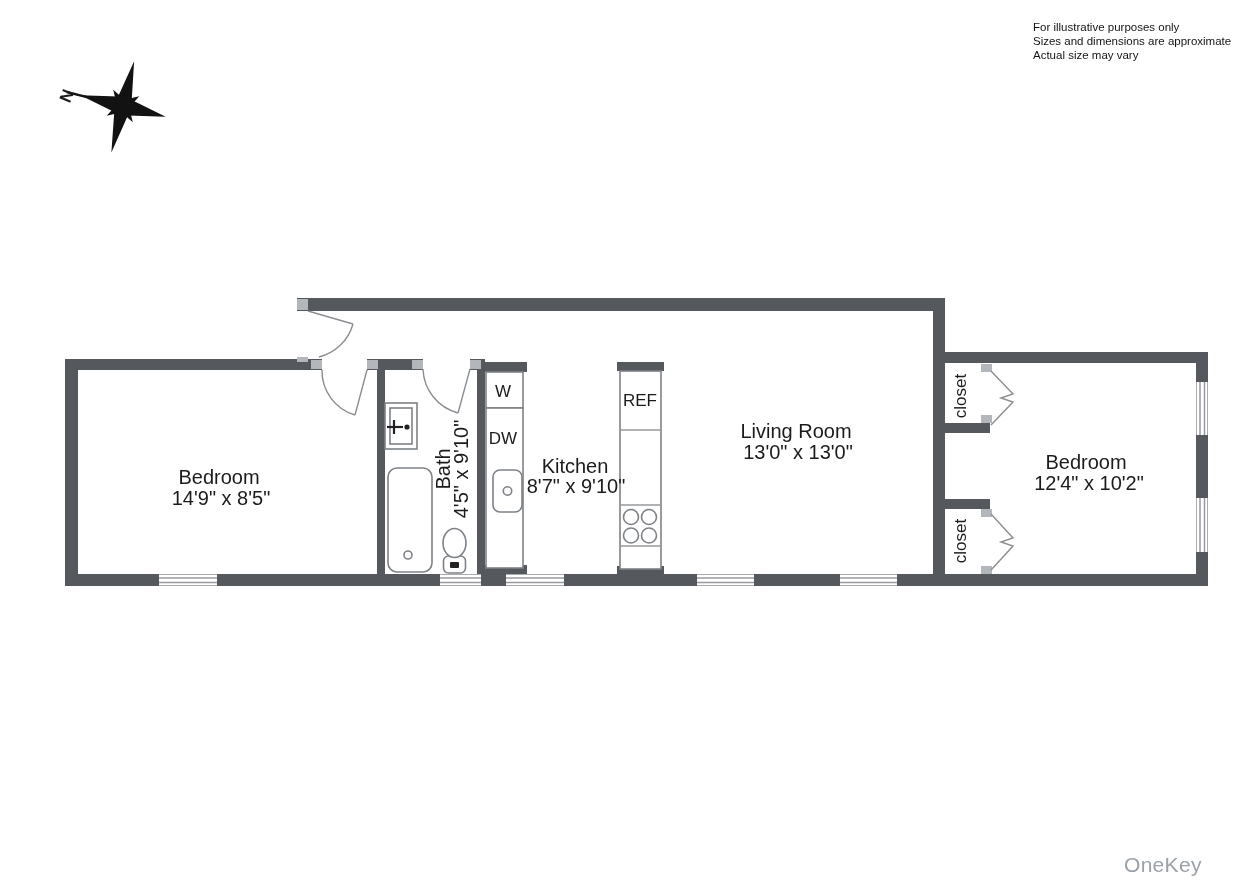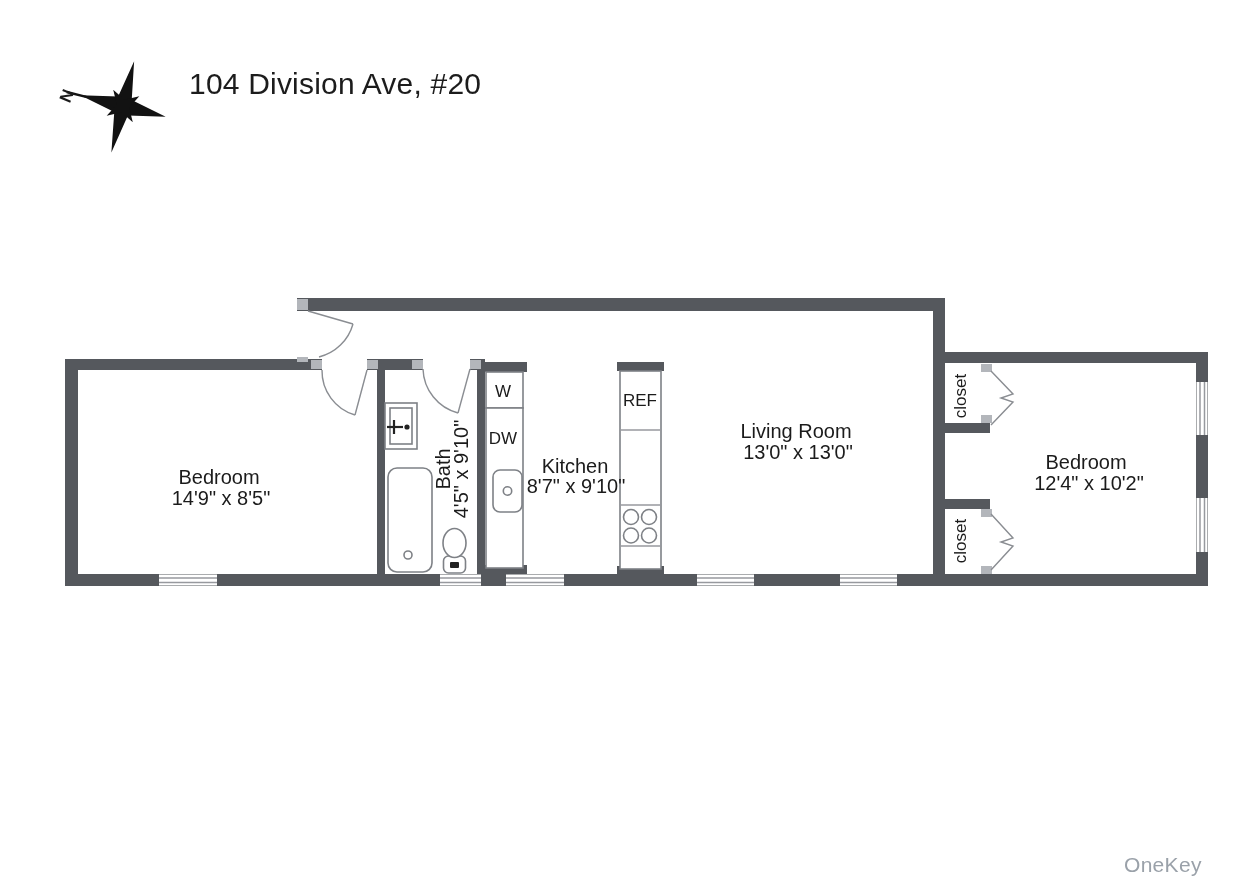--- a/index.html
+++ b/index.html
@@ -23,23 +23,27 @@
   .fx{fill:#ffffff;stroke:#7e8186;stroke-width:1.6;}
   .doorline{fill:none;stroke:#8a8d92;stroke-width:1.4;}
   .winline{stroke:#97999e;stroke-width:1.5;}
 </style>
 </head>
 <body>
 
 <div class="stage">
 
   <div class="title-block">
-    <div>104 Division Ave, #20</div>
   </div>
 
+  <div class="disclaimer">
+    <div>For illustrative purposes only</div>
+    <div>Sizes and dimensions are approximate</div>
+    <div>Actual size may vary</div>
+  </div>
 
   <div class="watermark">OneKey MLS</div>
 
   <svg width="1246" height="881" viewBox="0 0 1246 881">
 
     <g>
       <g transform="translate(123,106) rotate(14)" fill="#121212">
         <path d="M0,-46 L7,-8 L44,0 L7,8 L0,48 L-7,8 L-44,0 L-7,-8 Z"></path>
         <path transform="rotate(45)" d="M0,-19 L4.5,-4.5 L19,0 L4.5,4.5 L0,19 L-4.5,4.5 L-19,0 L-4.5,-4.5 Z"></path>
         <rect x="-58" y="-1.2" width="20" height="2.4"></rect>

